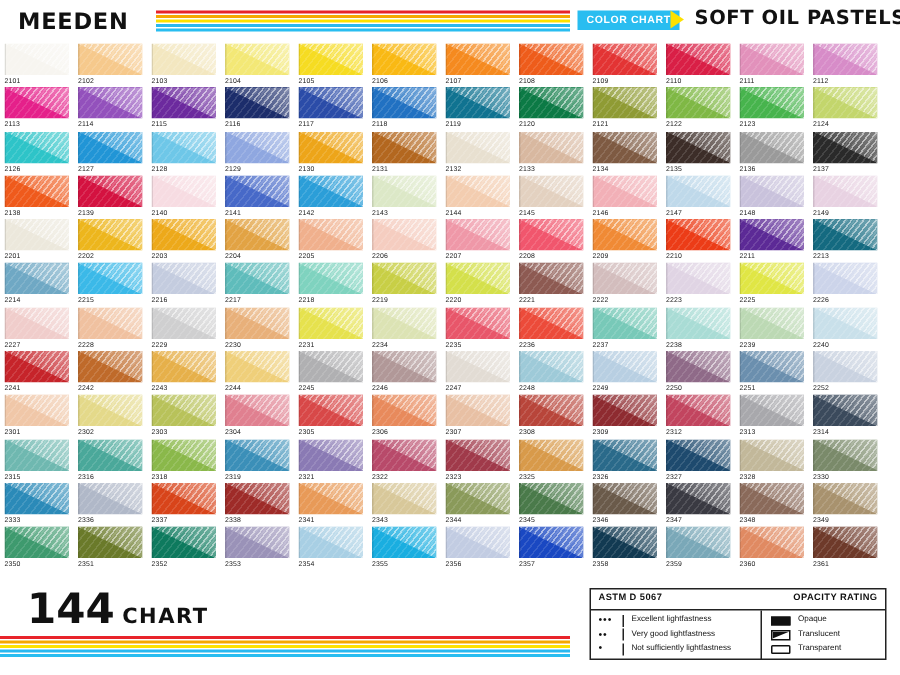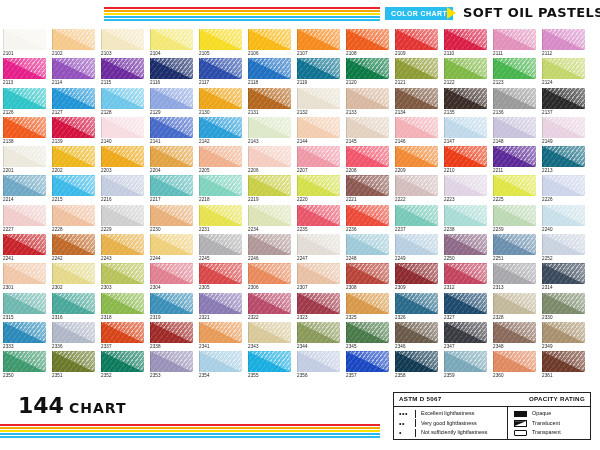--- a/index.html
+++ b/index.html
@@ -108,21 +108,21 @@
     line-height:6px;
   }
 
   
   #footer{position:absolute;left:0;top:388px;width:600px;height:62px;}
   #colors-count{
     position:absolute;left:18px;top:6px;
     font-family:"DejaVu Sans", sans-serif;
     color:#111;line-height:24px;white-space:nowrap;
   }
-  #colors-count .num{font-size:22px;font-weight:bold;letter-spacing:0px;}
+  #colors-count .num{font-size:28px;font-weight:bold;letter-spacing:0px;}
   #colors-count .word{font-size:14px;font-weight:bold;letter-spacing:1px;margin-left:5px;}
   #footer-stripes{position:absolute;left:0px;top:36px;width:380px;height:16px;}
   #footer-stripes .s{position:absolute;left:0;width:100%;height:2px;}
   #footer-stripes .s1{top:0px;background:#e8232a;}
   #footer-stripes .s2{top:3px;background:#f5a700;}
   #footer-stripes .s3{top:6px;background:#fde100;}
   #footer-stripes .s4{top:9px;background:#2bb8ef;}
   #footer-stripes .s5{top:12px;background:#29bdf0;}
 
   #legend{
@@ -160,20 +160,21 @@
     background:#111;
     clip-path:polygon(0 0,100% 0,0 100%);
   }
   .op-icon.transparent{background:#fff;border-radius:1px;}
   .op-label{font-size:5.4px;color:#111;line-height:9px;}
 </style>
 </head>
 <body>
 
 <div id="header">
+  <div id="brand">MEEDEN</div>
 
   <div id="brand-stripes">
     <div class="s s1"></div>
     <div class="s s2"></div>
     <div class="s s3"></div>
     <div class="s s4"></div>
     <div class="s s5"></div>
   </div>
 
   <div id="chart-banner">COLOR CHART</div>

